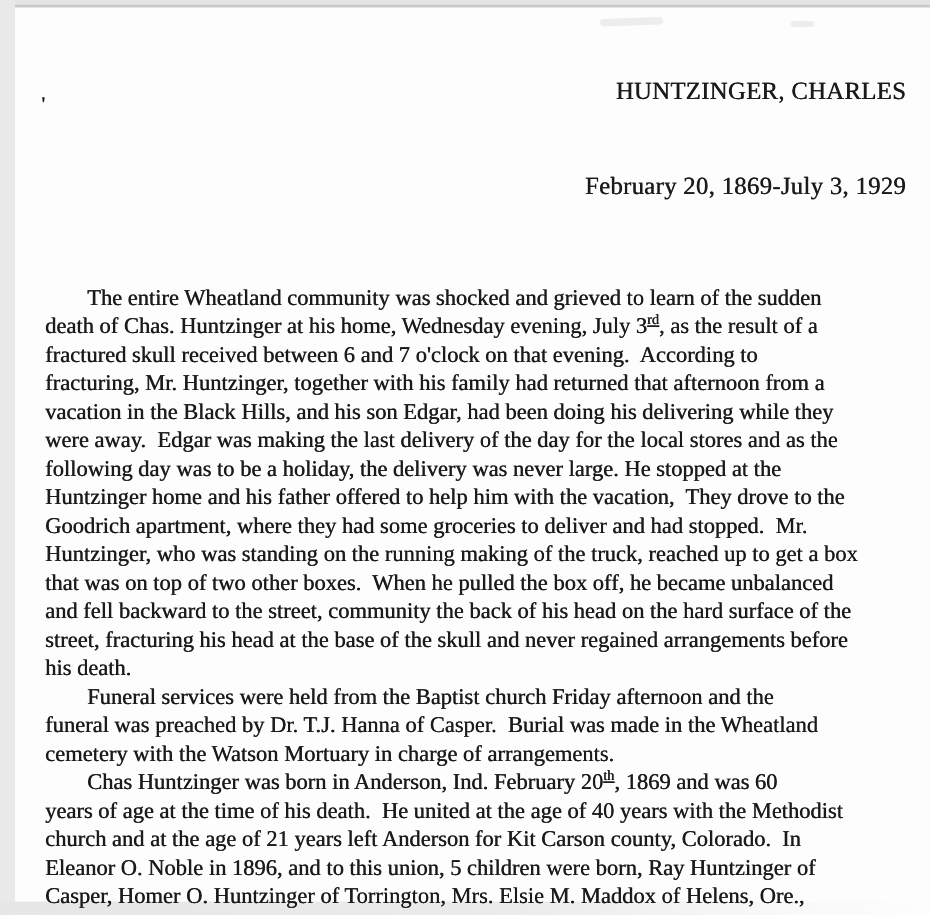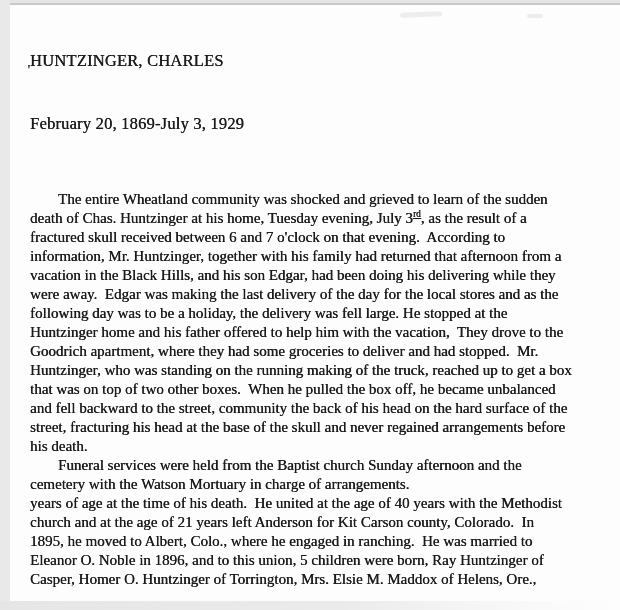--- a/index.html
+++ b/index.html
@@ -30,21 +30,21 @@
   }
   .smudge {
     position: absolute; background: #d9d9d9; opacity: 0.45; border-radius: 3px;
   }
   .smudge-a { left: 400px; top: 12px; width: 42px; height: 5px; transform: rotate(-2deg); }
   .smudge-b { left: 527px; top: 14px; width: 16px; height: 4px; }
   .content {
     position: absolute; left: 30px; top: 8px; width: 574px;
   }
   .header {
-    text-align: left;
+    text-align: right;
     font-size: 16.5px;
     line-height: 21px;
     letter-spacing: 0.2px;
     white-space: pre;
     text-shadow: 0.3px 0 0 #222;
   }
   .doc-body {
     margin-top: 14px;
     font-size: 15px;
     line-height: 19px;
@@ -75,35 +75,36 @@
   <div class="smudge smudge-b"></div>
 
   <div class="content">
     <div class="header">
       <div>HUNTZINGER, CHARLES</div>
       <div>February 20, 1869-July 3, 1929</div>
     </div>
     <span class="stray">'</span>
     <div class="doc-body">
         <div class="line indent"><span>The entire Wheatland community was shocked and grieved to learn of the sudden</span></div>
-        <div class="line"><span>death of Chas. Huntzinger at his home, Tuesday evening, July 3</span><sup>rd</sup><span>, as the result of a</span></div>
+        <div class="line"><span>death of Chas. Huntzinger at his home, Wednesday evening, July 3</span><sup>rd</sup><span>, as the result of a</span></div>
         <div class="line"><span>fractured skull received between 6 and 7 o'clock on that evening.  According to</span></div>
-        <div class="line"><span>information, Mr. Huntzinger, together with his family had returned that afternoon from a</span></div>
+        <div class="line"><span>fracturing, Mr. Huntzinger, together with his family had returned that afternoon from a</span></div>
         <div class="line"><span>vacation in the Black Hills, and his son Edgar, had been doing his delivering while they</span></div>
         <div class="line"><span>were away.  Edgar was making the last delivery of the day for the local stores and as the</span></div>
-        <div class="line"><span>following day was to be a holiday, the delivery was fell large. He stopped at the</span></div>
+        <div class="line"><span>following day was to be a holiday, the delivery was never large. He stopped at the</span></div>
         <div class="line"><span>Huntzinger home and his father offered to help him with the vacation,  They drove to the</span></div>
         <div class="line"><span>Goodrich apartment, where they had some groceries to deliver and had stopped.  Mr.</span></div>
         <div class="line"><span>Huntzinger, who was standing on the running making of the truck, reached up to get a box</span></div>
         <div class="line"><span>that was on top of two other boxes.  When he pulled the box off, he became unbalanced</span></div>
         <div class="line"><span>and fell backward to the street, community the back of his head on the hard surface of the</span></div>
         <div class="line"><span>street, fracturing his head at the base of the skull and never regained arrangements before</span></div>
         <div class="line"><span>his death.</span></div>
-        <div class="line indent"><span>Funeral services were held from the Baptist church Sunday afternoon and the</span></div>
+        <div class="line indent"><span>Funeral services were held from the Baptist church Friday afternoon and the</span></div>
+        <div class="line"><span>funeral was preached by Dr. T.J. Hanna of Casper.  Burial was made in the Wheatland</span></div>
         <div class="line"><span>cemetery with the Watson Mortuary in charge of arrangements.</span></div>
+        <div class="line indent"><span>Chas Huntzinger was born in Anderson, Ind. February 20</span><sup>th</sup><span>, 1869 and was 60</span></div>
         <div class="line"><span>years of age at the time of his death.  He united at the age of 40 years with the Methodist</span></div>
         <div class="line"><span>church and at the age of 21 years left Anderson for Kit Carson county, Colorado.  In</span></div>
-        <div class="line"><span>1895, he moved to Albert, Colo., where he engaged in ranching.  He was married to</span></div>
         <div class="line"><span>Eleanor O. Noble in 1896, and to this union, 5 children were born, Ray Huntzinger of</span></div>
         <div class="line"><span>Casper, Homer O. Huntzinger of Torrington, Mrs. Elsie M. Maddox of Helens, Ore.,</span></div>
       </div>
   </div>
 </div>
 
 </body></html>

